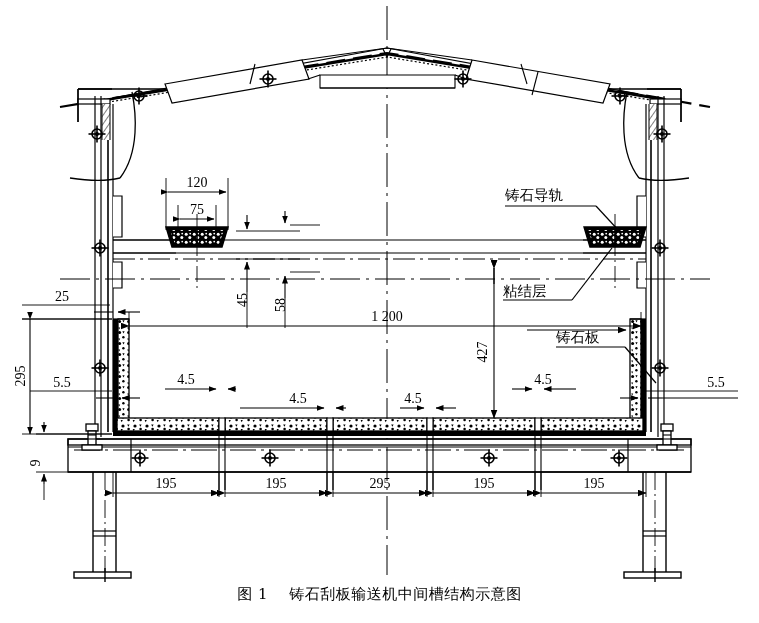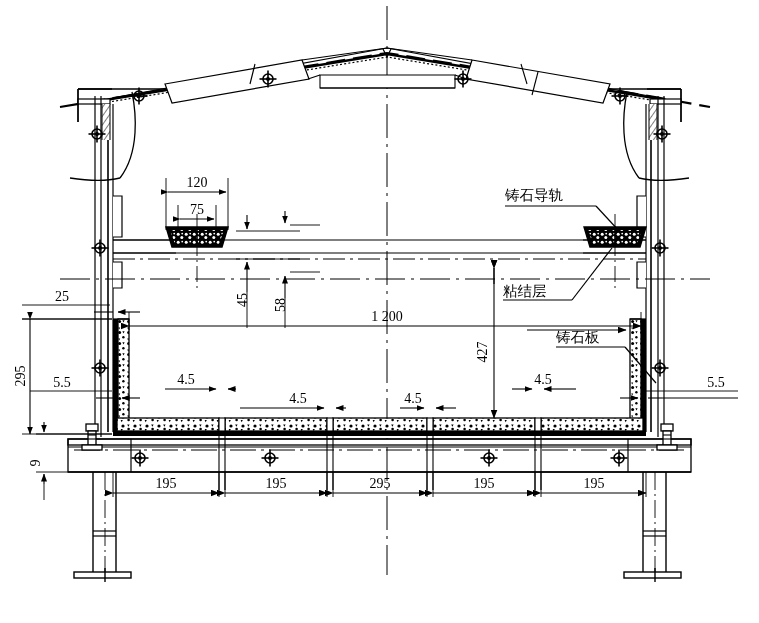--- a/index.html
+++ b/index.html
@@ -461,14 +461,15 @@
     <line x1="625" y1="347" x2="656" y2="383" stroke-width="1.2"></line>
   </g>
   <text class="lbltxt" x="556" y="342">铸石板</text>
 
   <g stroke="#000" fill="none">
     <line x1="527" y1="330" x2="626" y2="330" stroke-width="1.1" marker-end="url(#arw)"></line>
   </g>
 
 </svg>
 
+<div class="caption">图 1    铸石刮板输送机中间槽结构示意图</div>
 
 </div>
 
 </body></html>

